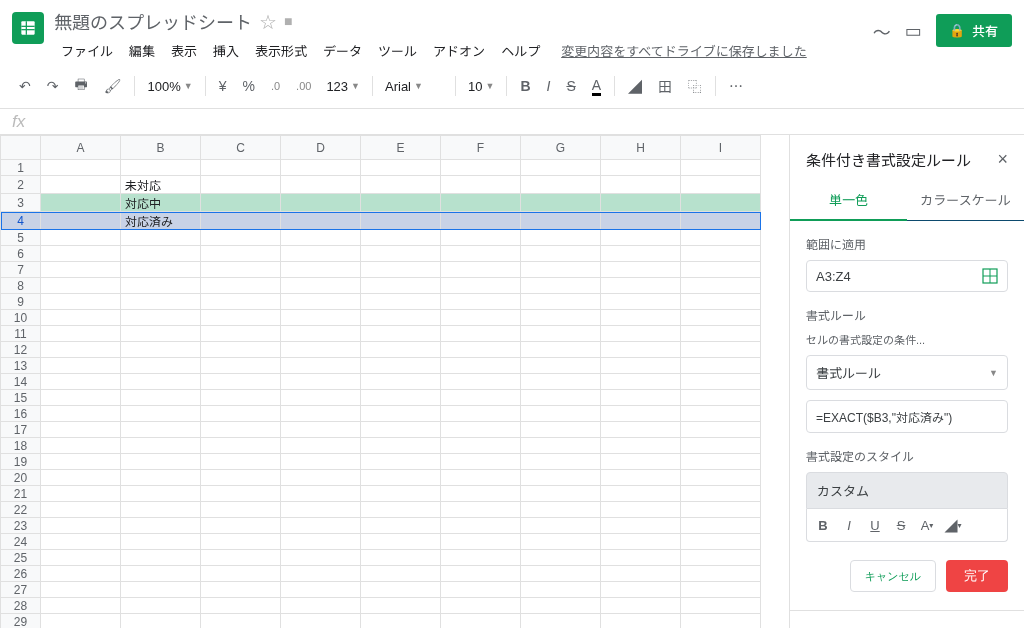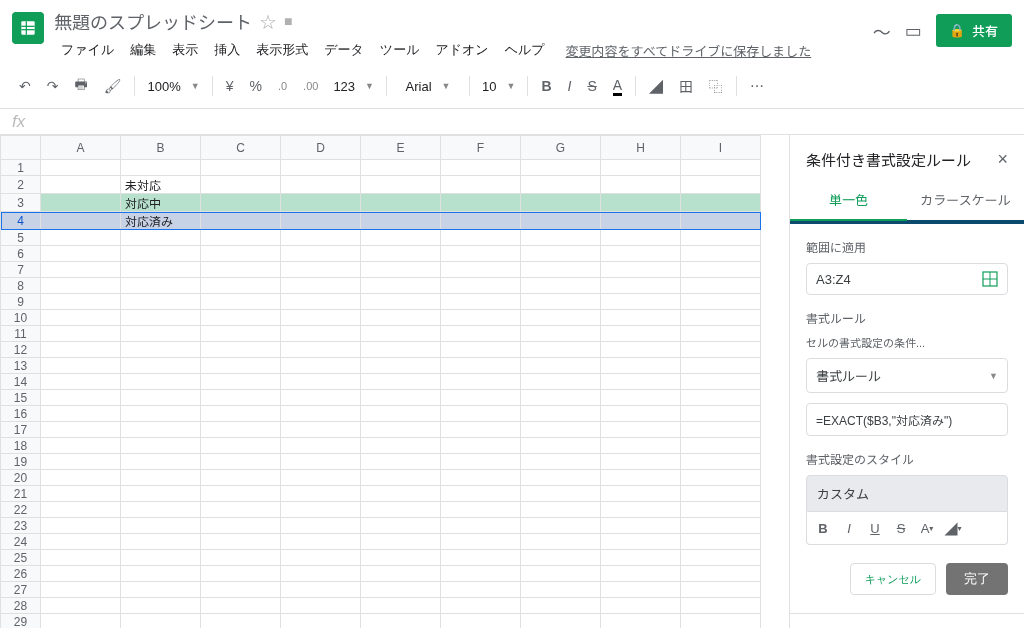--- a/index.html
+++ b/index.html
@@ -7,62 +7,62 @@
 .app { display: flex; flex-direction: column; height: 100%; }
 .header { display: flex; align-items: flex-start; padding: 8px 12px 0 12px; text-align: right; }
 .logo { width: 32px; height: 32px; background: #0f9d58; border-radius: 4px; display: flex; align-items: center; justify-content: center; margin-right: 10px; margin-top: 4px; }
 .logo svg { width: 20px; height: 20px; }
 .title-area { flex: 1; }
 .doc-title-row { display: flex; align-items: center; gap: 8px; }
 .doc-title { font-size: 18px; color: #5f6368; }
 .star-icon { color: #b0b0b0; font-size: 16px; cursor: pointer; }
 .folder-icon { color: #b0b0b0; font-size: 14px; cursor: pointer; }
 .menu-bar { display: flex; gap: 2px; margin-top: 3px; font-size: 13px; color: #202124; }
-.menu-item { padding: 4px 7px; cursor: pointer; font-family: Liberation Serif, serif; }
+.menu-item { padding: 4px 7px; cursor: pointer; }
 .save-status { color: #5f6368; text-decoration: underline; margin-left: 12px; font-size: 13px; padding: 4px 0; }
 .header-right { display: flex; align-items: center; gap: 14px; margin-top: 6px; }
 .hicon { color: #5f6368; cursor: pointer; font-size: 18px; }
 .share-btn { background: #0f9d58; color: #fff; padding: 7px 14px; border-radius: 3px; font-size: 13px; font-weight: 500; display: flex; align-items: center; gap: 6px; cursor: pointer; }
 .toolbar { display: flex; align-items: center; padding: 4px 12px; border-bottom: 1px solid #e0e0e0; gap: 2px; }
 .tbtn { padding: 6px 7px; color: #5f6368; cursor: pointer; font-size: 14px; display: flex; align-items: center; border-radius: 2px; }
 .tsep { width: 1px; height: 20px; background: #e0e0e0; margin: 0 4px; }
-.tdrop { display: flex; align-items: center; padding: 4px 6px; cursor: pointer; font-size: 13px; gap: 10px; justify-content: center; }
+.tdrop { display: flex; align-items: center; padding: 4px 6px; cursor: pointer; font-size: 13px; gap: 3px; }
 .tdrop .arr { font-size: 9px; color: #888; }
 .fx-bar { display: flex; align-items: center; padding: 4px 12px; border-bottom: 1px solid #e0e0e0; color: #bbb; font-style: italic; font-size: 17px; height: 26px; }
 .main { display: flex; flex: 1; overflow: hidden; }
 .sheet-area { flex: 1; overflow: auto; position: relative; }
 .sheet { border-collapse: collapse; table-layout: fixed; }
 .sheet th, .sheet td { border: 1px solid #e0e0e0; font-weight: normal; font-size: 12px; }
 .sheet .colhead { background: #f8f9fa; height: 24px; text-align: center; color: #5f6368; }
 .sheet .rowhead { background: #f8f9fa; width: 40px; text-align: center; color: #5f6368; height: 16px; }
 .sheet .corner { background: #f8f9fa; width: 40px; }
 .sheet td.cell { height: 16px; padding: 0 4px; font-size: 12px; }
 .row-hl-green td.cell { background: #b7e1cd; }
 .row-hl-sel td.cell { background: #c8d2e6; }
 .row-hl-sel { outline: 1px solid #1a73e8; outline-offset: -1px; }
 .rowhead.active { background: #c8d2e6; color: #1155cc; }
 .side-panel { width: 235px; border-left: 1px solid #e0e0e0; display: flex; flex-direction: column; font-size: 13px; color: #3c4043; }
 .sp-header { display: flex; align-items: center; justify-content: space-between; padding: 14px 16px 10px 16px; }
 .sp-title { font-size: 15px; color: #202124; }
 .sp-close { cursor: pointer; color: #5f6368; font-size: 18px; }
-.sp-tabs { display: flex; border-bottom: 4px solid #0c4a6e; }
+.sp-tabs { display: flex; border-bottom: 1px solid #0c4a6e; }
 .sp-tab { flex: 1; text-align: center; padding: 10px 0; font-size: 13px; cursor: pointer; color: #5f6368; }
 .sp-tab.active { color: #0f9d58; border-bottom: 2px solid #0f9d58; margin-bottom: -1px; }
 .sp-body { padding: 14px 16px; overflow: auto; flex: 1; }
 .sp-label { font-size: 12px; color: #5f6368; margin-top: 14px; margin-bottom: 8px; }
 .sp-label.first { margin-top: 0; }
 .sp-input { width: 100%; border: 1px solid #dadce0; border-radius: 4px; padding: 7px 9px; font-size: 13px; display: flex; align-items: center; justify-content: space-between; background: #fff; }
 .sp-input.grid svg { color: #0f9d58; }
 .sp-select { width: 100%; border: 1px solid #dadce0; border-radius: 4px; padding: 7px 9px; font-size: 13px; display: flex; align-items: center; justify-content: space-between; background: #fff; cursor: pointer; }
 .sp-custom-preview { width: 100%; background: #e8eaed; border: 1px solid #dadce0; border-radius: 4px 4px 0 0; padding: 8px 10px; font-size: 13px; color: #3c4043; }
 .sp-format-row { display: flex; border: 1px solid #dadce0; border-top: none; border-radius: 0 0 4px 4px; padding: 4px; gap: 2px; align-items: center; }
 .sp-fbtn { width: 24px; height: 24px; display: flex; align-items: center; justify-content: center; cursor: pointer; font-size: 13px; color: #5f6368; border-radius: 2px; }
 .sp-actions { display: flex; justify-content: flex-end; gap: 10px; margin-top: 18px; }
 .btn-flat { padding: 7px 14px; border: 1px solid #dadce0; border-radius: 4px; background: #fff; color: #0f9d58; font-size: 11px; cursor: pointer; }
-.btn-primary { padding: 7px 18px; border: none; border-radius: 4px; background: #737373; color: #fff; font-size: 13px; cursor: pointer; }
+.btn-primary { padding: 7px 18px; border: none; border-radius: 4px; background: #ef4444; color: #fff; font-size: 13px; cursor: pointer; }
 .sp-divider { height: 1px; background: #e0e0e0; margin: 18px -16px; }
 .smalltext { font-size: 11px; color: #888; }
 </style>
 </head>
 <body>
 
 <div class="app">
   <div class="header">
     <div class="logo">
       <svg viewBox="0 0 24 24" fill="#fff">

